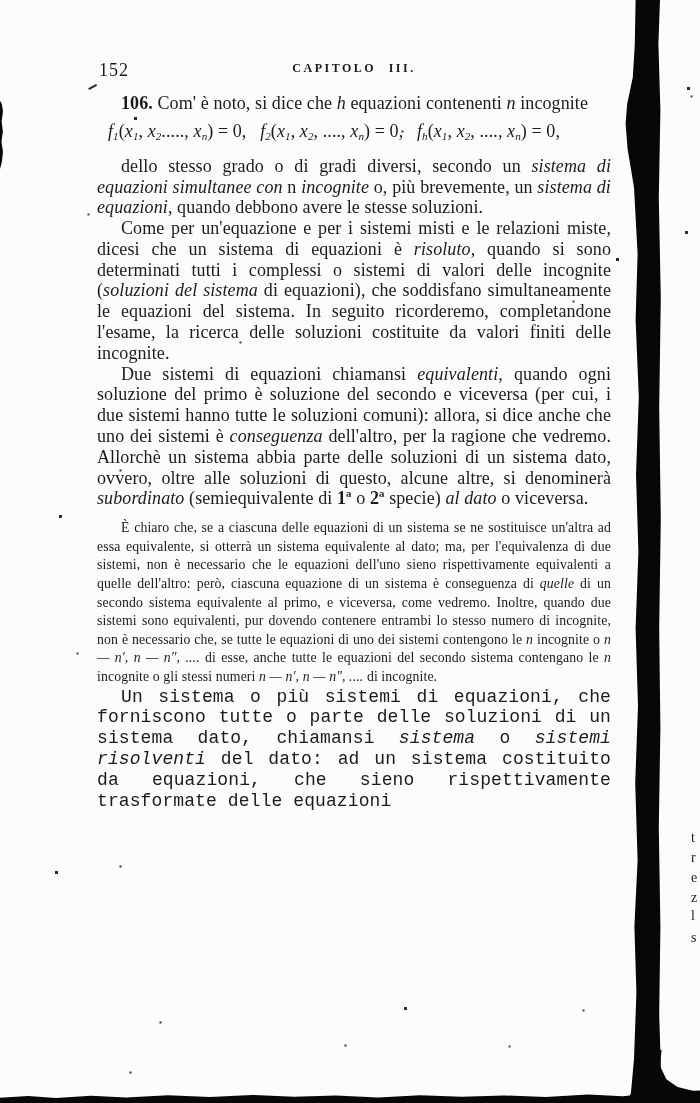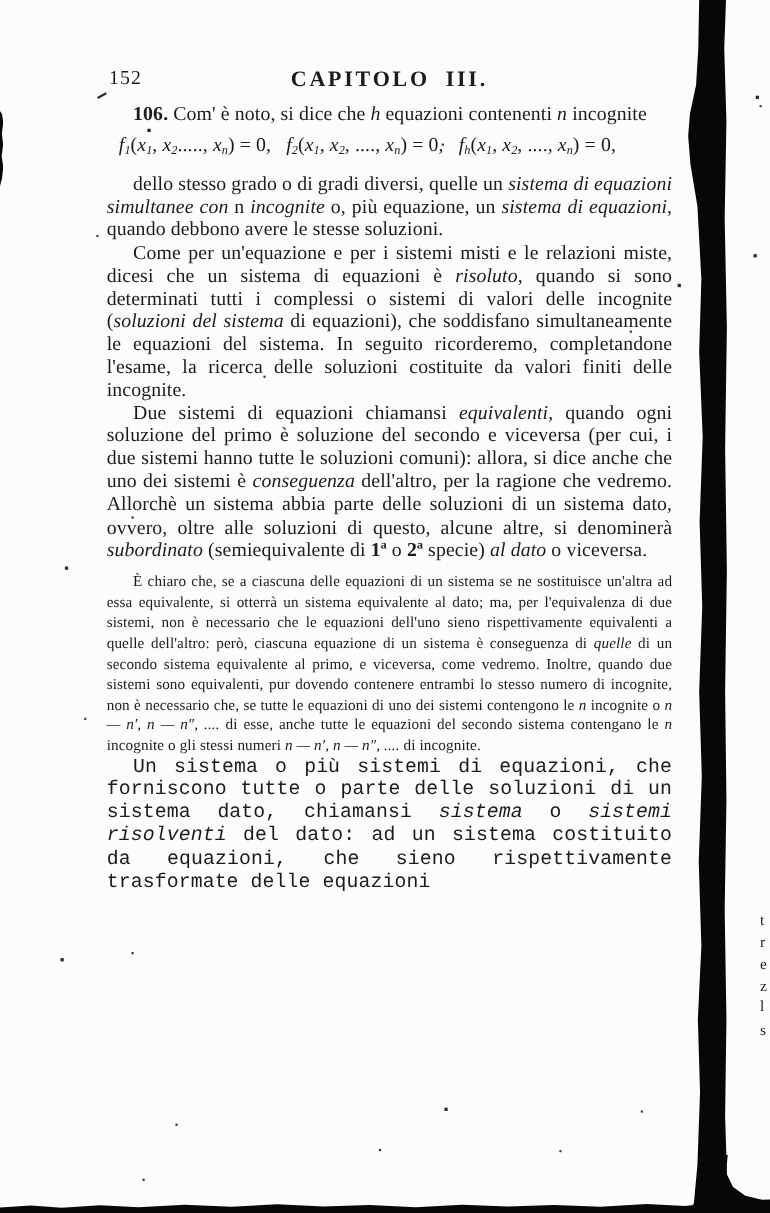--- a/index.html
+++ b/index.html
@@ -30,21 +30,21 @@
     height:24px;
     margin-bottom:11px;
   }
   .page-num{
     position:absolute;left:2px;top:2px;
     font-size:18px;letter-spacing:1px;
   }
   .chapter{
     position:absolute;left:0;right:0;top:3px;
     text-align:center;
-    font-size:20px;
+    font-size:12px;
     letter-spacing:2.5px;
     word-spacing:7px;
     font-weight:600;
   }
   
   p.main{
     font-size:18px;
     line-height:20.8px;
     text-align:justify;
     text-indent:24px;
@@ -171,21 +171,21 @@
 
     <div class="header">
       <span class="page-num">152</span>
       <span class="chapter">CAPITOLO III.</span>
     </div>
 
     <p class="main"><span class="run-b">106.</span><span class="run-n"> Com' è noto, si dice che </span><span class="run-i">h</span><span class="run-n"> equazioni contenenti </span><span class="run-i">n</span><span class="run-n"> incognite</span></p>
 
     <p class="main formula"><span class="run-i">f</span><span class="run-sub">1</span><span class="run-n">(</span><span class="run-i">x</span><span class="run-sub">1</span><span class="run-n">, </span><span class="run-i">x</span><span class="run-sub">2</span><span class="run-n">....., </span><span class="run-i">x</span><span class="run-sub">n</span><span class="run-n">) = 0,  </span><span class="run-i">f</span><span class="run-sub">2</span><span class="run-n">(</span><span class="run-i">x</span><span class="run-sub">1</span><span class="run-n">, </span><span class="run-i">x</span><span class="run-sub">2</span><span class="run-n">, ...., </span><span class="run-i">x</span><span class="run-sub">n</span><span class="run-n">) = 0,  </span><span class="run-i">f</span><span class="run-sub">h</span><span class="run-n">(</span><span class="run-i">x</span><span class="run-sub">1</span><span class="run-n">, </span><span class="run-i">x</span><span class="run-sub">2</span><span class="run-n">, ...., </span><span class="run-i">x</span><span class="run-sub">n</span><span class="run-n">) = 0,</span></p>
 
-    <p class="main"><span class="run-n">dello stesso grado o di gradi diversi, quelle un </span><span class="run-i">sistema di equazioni simultanee con</span><span class="run-n"> n </span><span class="run-i">incognite</span><span class="run-n"> o, più equazione, un </span><span class="run-i">sistema di equazioni</span><span class="run-n">, quando debbono avere le stesse soluzioni.</span></p>
+    <p class="main"><span class="run-n">dello stesso grado o di gradi diversi, secondo un </span><span class="run-i">sistema di equazioni simultanee con</span><span class="run-n"> n </span><span class="run-i">incognite</span><span class="run-n"> o, più brevemente, un </span><span class="run-i">sistema di equazioni</span><span class="run-n">, quando debbono avere le stesse soluzioni.</span></p>
 
 
 
     <p class="main"><span class="run-n">Come per un'equazione e per i sistemi misti e le relazioni miste, dicesi che un sistema di equazioni è </span><span class="run-i">risoluto,</span><span class="run-n"> quando si sono determinati tutti i complessi o sistemi di valori delle incognite (</span><span class="run-i">soluzioni del sistema</span><span class="run-n"> di equazioni), che soddisfano simultaneamente le equazioni del sistema. In seguito ricorderemo, completandone l'esame, la ricerca delle soluzioni costituite da valori finiti delle incognite.</span></p>
 
     <p class="main"><span class="run-n">Due sistemi di equazioni chiamansi </span><span class="run-i">equivalenti</span><span class="run-n">, quando ogni soluzione del primo è soluzione del secondo e viceversa (per cui, i due sistemi hanno tutte le soluzioni comuni): allora, si dice anche che uno dei sistemi è </span><span class="run-i">conseguenza</span><span class="run-n"> dell'altro, per la ragione che vedremo. Allorchè un sistema abbia parte delle soluzioni di un sistema dato, ovvero, oltre alle soluzioni di questo, alcune altre, si denominerà </span><span class="run-i">subordinato</span><span class="run-n"> (semiequivalente di </span><span class="run-b">1ª</span><span class="run-n"> o </span><span class="run-b">2ª</span><span class="run-n"> specie) </span><span class="run-i">al dato</span><span class="run-n"> o viceversa.</span></p>
 
     <p class="small sp-above-sm"><span class="run-n">È chiaro che, se a ciascuna delle equazioni di un sistema se ne sostituisce un'altra ad essa equivalente, si otterrà un sistema equivalente al dato; ma, per l'equivalenza di due sistemi, non è necessario che le equazioni dell'uno sieno rispettivamente equivalenti a quelle dell'altro: però, ciascuna equazione di un sistema è conseguenza di </span><span class="run-i">quelle</span><span class="run-n"> di un secondo sistema equivalente al primo, e viceversa, come vedremo. Inoltre, quando due sistemi sono equivalenti, pur dovendo contenere entrambi lo stesso numero di incognite, non è necessario che, se tutte le equazioni di uno dei sistemi contengono le </span><span class="run-i">n</span><span class="run-n"> incognite o </span><span class="run-i">n — n′, n — n″, ....</span><span class="run-n"> di esse, anche tutte le equazioni del secondo sistema contengano le </span><span class="run-i">n</span><span class="run-n"> incognite o gli stessi numeri </span><span class="run-i">n — n′, n — n″, ....</span><span class="run-n"> di incognite.</span></p>
 
     <p class="main sp-above-lg"><span class="run-n">Un sistema o più sistemi di equazioni, che forniscono tutte o parte delle soluzioni di un sistema dato, chiamansi </span><span class="run-i">sistema</span><span class="run-n"> o </span><span class="run-i">sistemi risolventi</span><span class="run-n"> del dato: ad un sistema costituito da equazioni, che sieno rispettivamente trasformate delle equazioni</span></p>

